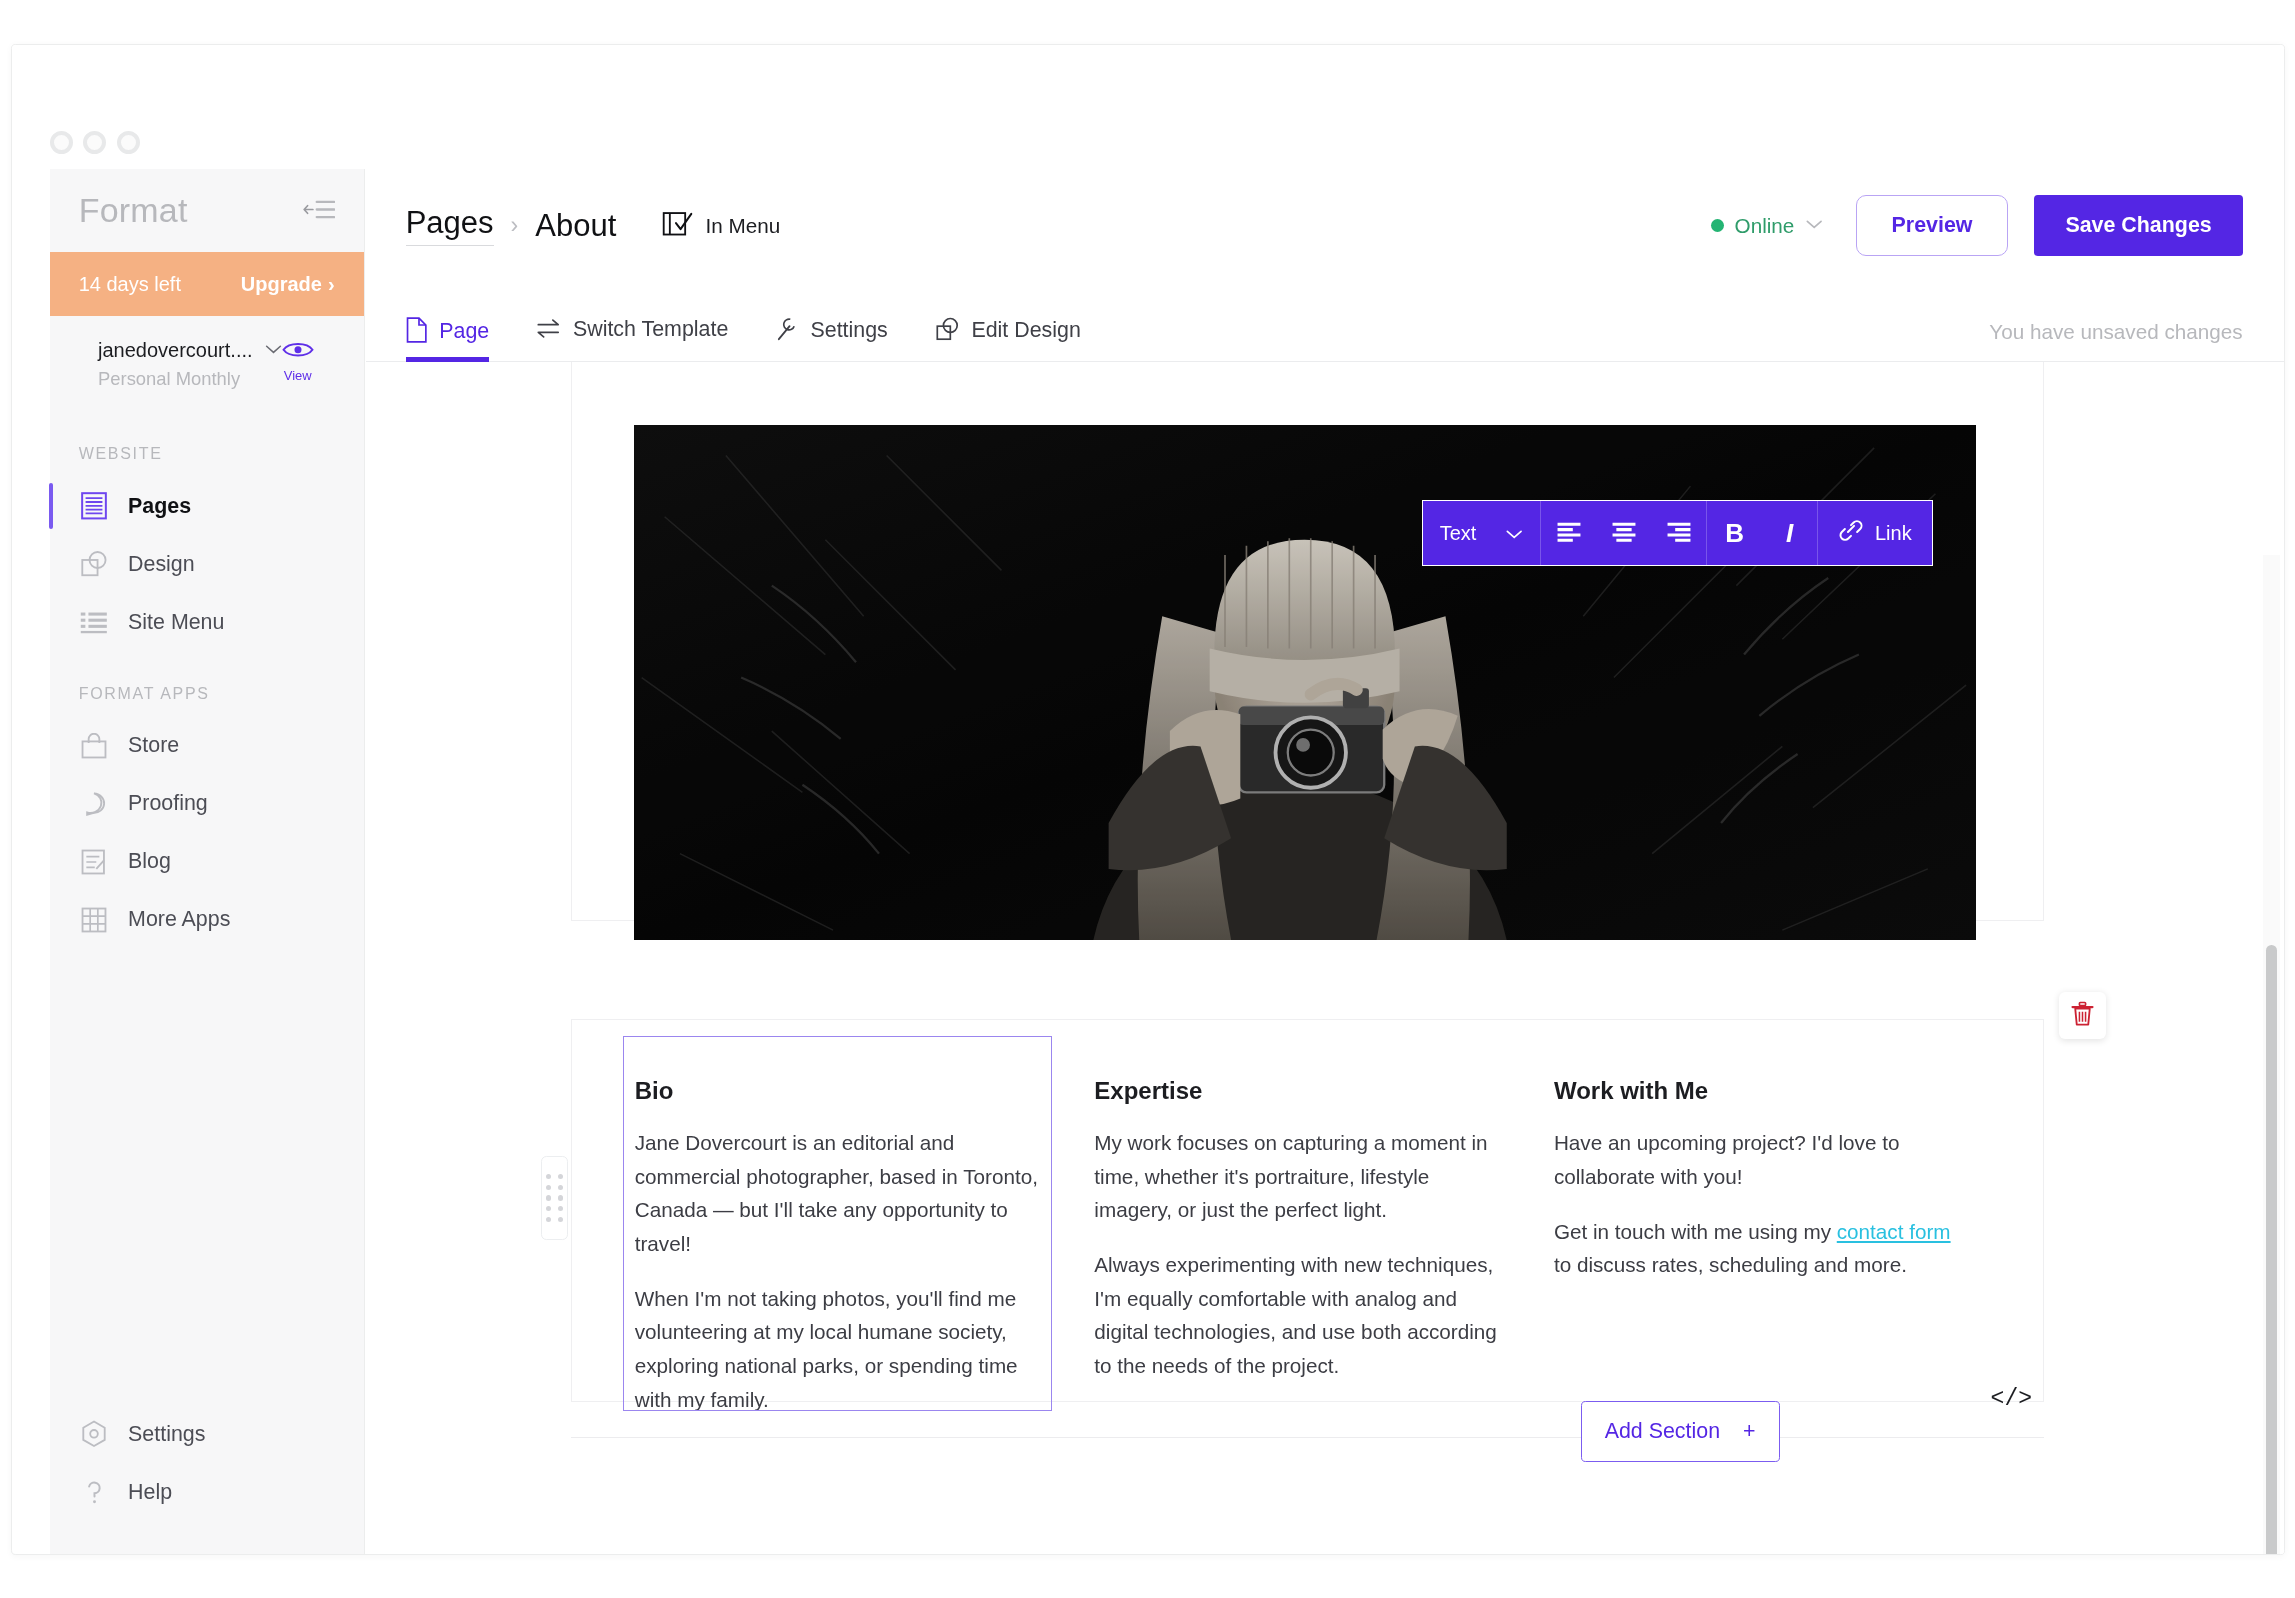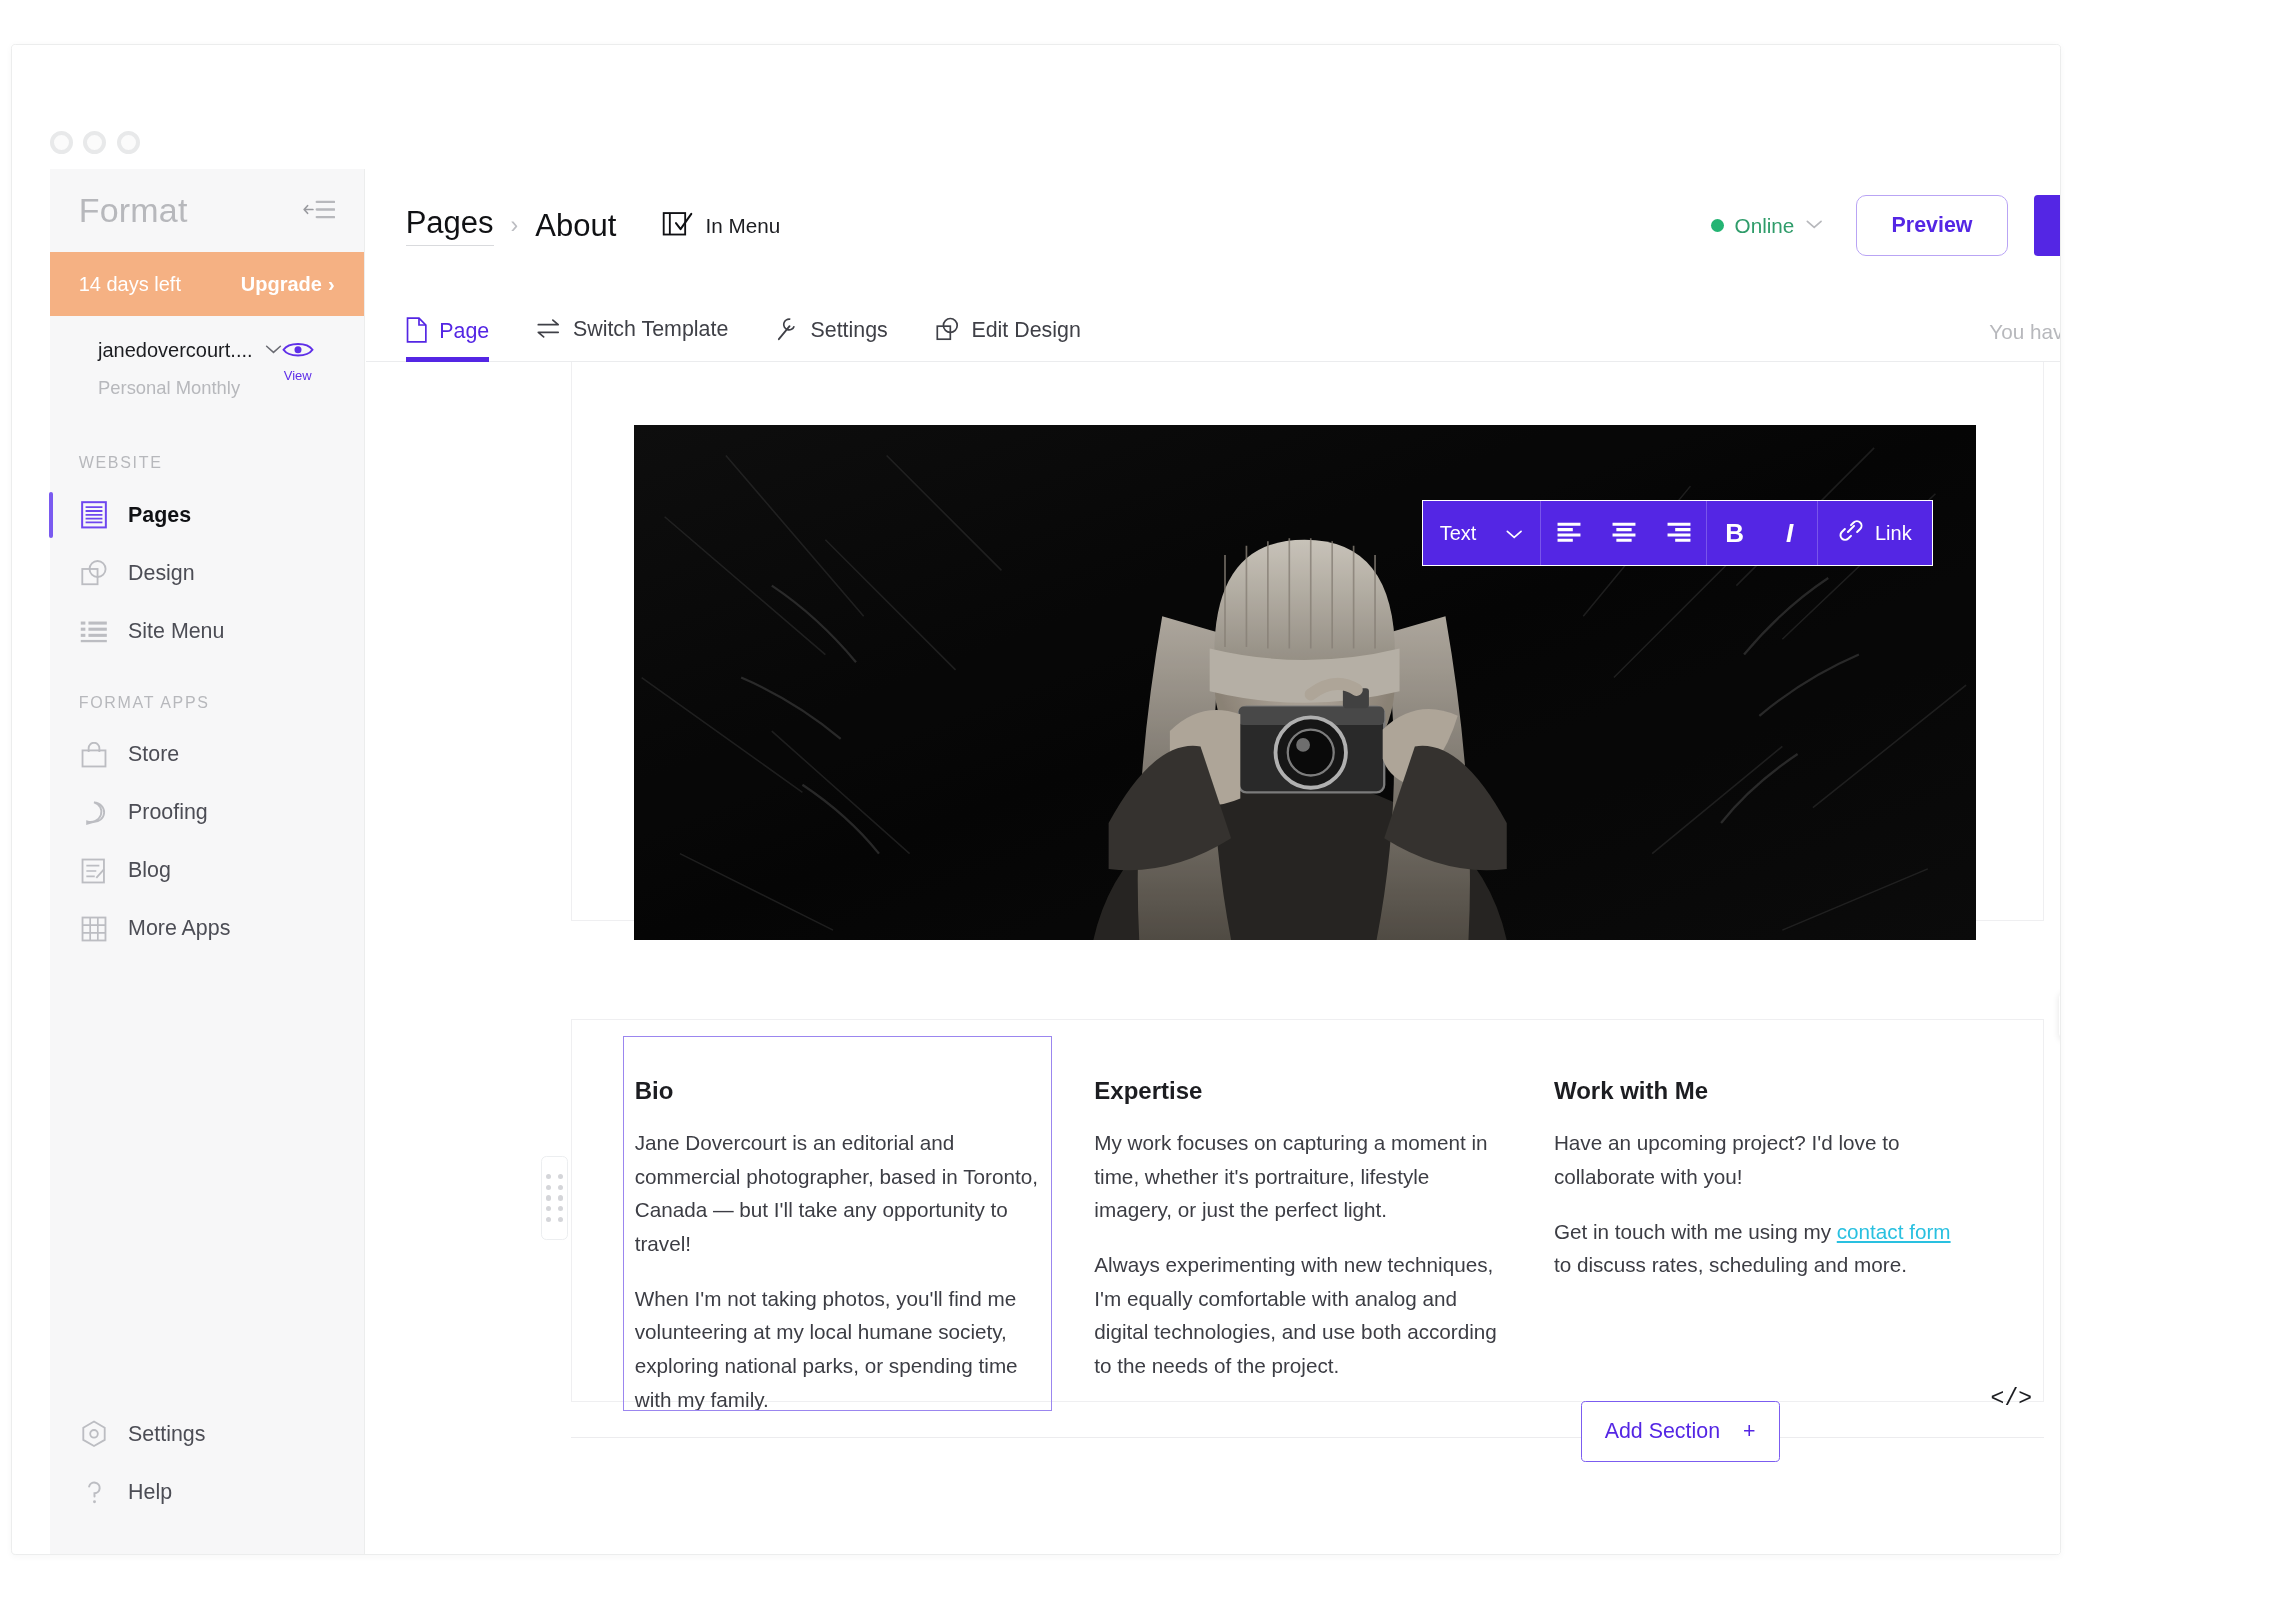--- a/index.html
+++ b/index.html
@@ -8,21 +8,21 @@
     width: 2295px; height: 1599px;
     background: #ffffff;
     font-family: "Liberation Sans", sans-serif;
     overflow: hidden;
   }
 
   
   .app-window {
     position: absolute;
     left: 10.7px; top: 44px;
-    width: 2050px; height: 1511px;
+    width: 2274px; height: 1511px;
     background: #ffffff;
     border: 0.8px solid #eceded;
     border-radius: 4.6px;
     box-shadow: 0 1.5px 7.7px rgba(0,0,0,0.035);
     overflow: hidden;
   }
 
   .titlebar {
     position: absolute;
     left: 0; top: 0; width: 100%; height: 83px;
@@ -58,21 +58,21 @@
   }
   .trial-left { font-size: 20px; color: #ffffff; font-weight: 400; }
   .trial-right { font-size: 20px; color: #ffffff; font-weight: 700; display:flex; align-items:center; gap:6.1px;}
 
   .account-row {
     padding: 23px 26px 21.4px 29px;
     display: flex; align-items: flex-start; justify-content: center;
   }
   .acct-name-line { display: flex; align-items: center; gap: 12.2px; }
   .acct-name { font-size: 20px; color: #1c1d21; font-weight: 400; }
-  .acct-plan { font-size: 18.4px; color: #b7b8bc; margin-top: 15px; }
+  .acct-plan { font-size: 18.4px; color: #b7b8bc; margin-top: 6px; }
   .view-block { display: flex; flex-direction: column; align-items: center; gap: 4.6px; margin-right: 4.6px;}
   .view-label { font-size: 13px; color: #5f2fe8; }
 
   .nav-group-title {
     font-size: 16px; color: #b7b8bc; letter-spacing: 1.7px;
     padding: 34px 0 13.8px 29px; font-weight: 400;
   }
   .nav-item {
     position: relative;
     display: flex; align-items: center; gap: 18.4px;

